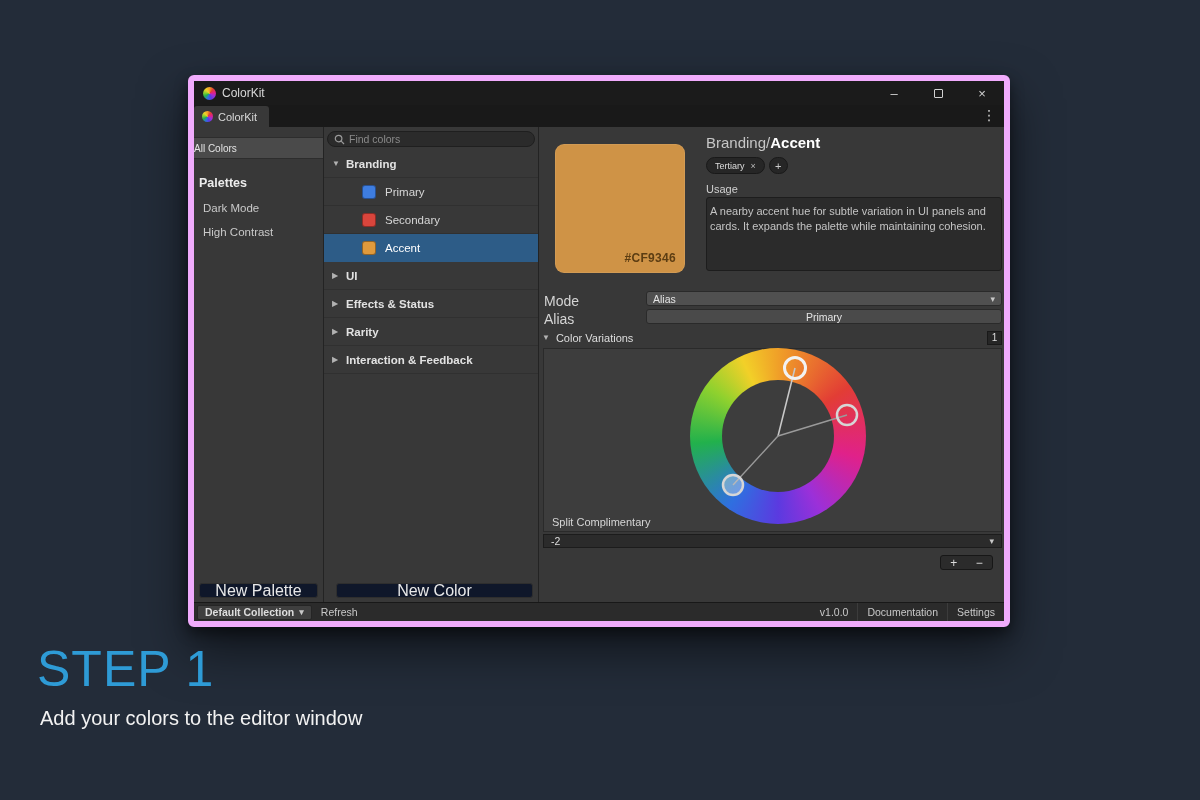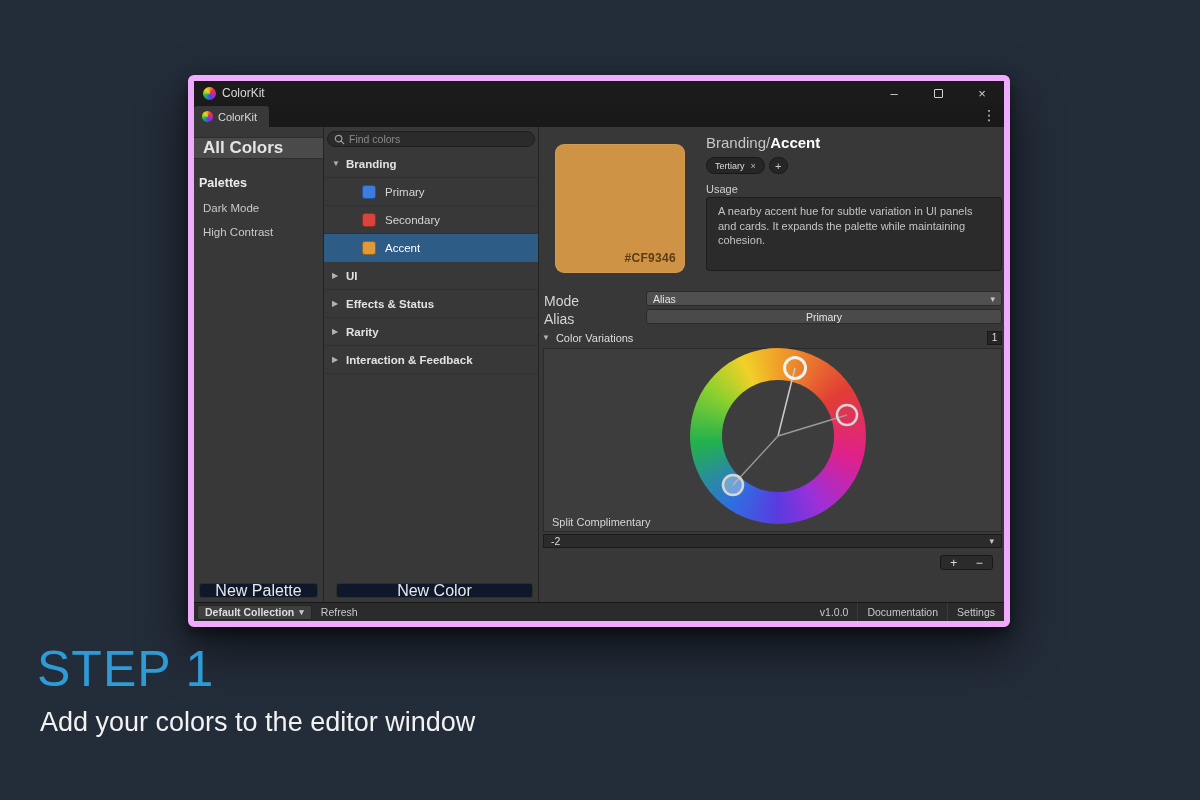--- a/index.html
+++ b/index.html
@@ -30,21 +30,21 @@
   .tabbar { height:22px; background:#191919; display:flex; align-items:flex-end; position:relative; flex:0 0 auto; }
   .tab { height:21px; display:flex; align-items:center; gap:5px; padding:0 12px 0 8px;
     background:#383838; font-size:11px; color:#d8d8d8; border-radius:3px 3px 0 0; }
   .kebab { position:absolute; right:8px; top:2px; color:#cfcfcf; font-size:14px; }
 
   .content { flex:1; display:flex; min-height:0; }
 
   
   .sidebar { width:130px; background:#383838; border-right:1px solid #232323; position:relative; flex:0 0 auto; }
   .side-allcolors { margin-top:10px; height:22px; background:#4a4a4a; border-top:1px solid #2d2d2d; border-bottom:1px solid #2d2d2d;
-    display:flex; align-items:center; padding-left:9px; font-size:17px; color:#e4e4e4;font-weight:bold; }
+    display:flex; align-items:center; font-size:10px; color:#e4e4e4; }
   .side-header { margin:17px 0 6px 5px; font-size:12.5px; font-weight:bold; color:#ececec; }
   .side-item { height:24px; display:flex; align-items:center; padding-left:9px; font-size:11.5px; color:#c9c9c9; }
   .btn { height:15px; background:#0f172a; border:1px solid #2e2e2e; border-radius:3px;
     color:#e8e8e8; font-size:16px; display:flex; align-items:center; justify-content:center;text-align:right; }
   .side-newpalette { position:absolute; left:5px; right:5px; bottom:4px; }
 
   
   .treepanel { width:215px; background:#383838; border-right:1px solid #232323; position:relative; flex:0 0 auto; display:flex; flex-direction:column; }
   .search { margin:4px 3px 3px 3px; height:16px; background:#2b2b2b; border:1px solid #1f1f1f; border-radius:8px;
     display:flex; align-items:center; padding:0 6px; gap:4px; flex:0 0 auto; }
@@ -70,21 +70,21 @@
   .insp-title { position:absolute; left:167px; top:7px; font-size:15px; color:#c6c6c6; }
   .insp-title .nm { color:#ffffff; font-weight:bold; }
   .tagrow { position:absolute; left:167px; top:30px; display:flex; gap:4px; align-items:center; }
   .tagchip { background:#262626; border:1px solid #191919; border-radius:9px; height:17px;
     display:flex; align-items:center; padding:0 8px; gap:6px; font-size:9px; color:#dcdcdc; }
   .tagchip .x { font-size:9px; color:#b8b8b8; }
   .addchip { width:19px; height:17px; background:#262626; border:1px solid #191919; border-radius:9px;
     display:flex; align-items:center; justify-content:center; font-size:11px; color:#cccccc; }
   .usage-label { position:absolute; left:167px; top:56px; font-size:11px; color:#d0d0d0; }
   .usage-box { position:absolute; left:167px; top:70px; right:2px; height:74px; background:#2b2b2b;
-    border:1px solid #1d1d1d; border-radius:3px; padding:6px 11px; font-size:11px; line-height:1.32; color:#c4c4c4; }
+    border:1px solid #1d1d1d; border-radius:3px; padding:6px 3px; font-size:11px; line-height:1.32; color:#c4c4c4; }
   .fieldlabel { position:absolute; left:5px; font-size:14px; color:#d4d4d4; }
   .mode-dd { position:absolute; left:107px; top:164px; right:2px; height:15px; background:#505050;
     border:1px solid #2a2a2a; border-radius:3px; display:flex; align-items:center; padding:0 6px; font-size:10.5px; color:#e4e4e4; }
   .dd-caret { margin-left:auto; font-size:9px; color:#c8c8c8; }
   .alias-field { position:absolute; left:107px; top:182px; right:2px; height:15px; background:#4a4a4a;
     border:1px solid #2a2a2a; border-radius:3px; display:flex; align-items:center; justify-content:center; font-size:10.5px; color:#e4e4e4; }
   .var-header { position:absolute; left:3px; top:202px; right:2px; height:17px; display:flex; align-items:center; gap:6px;
     font-size:11px; color:#dedede; }
   .var-header .fold { font-size:8px; color:#b2b2b2; }
   .count-box { margin-left:auto; width:15px; height:14px; background:#262626; border:1px solid #191919;
@@ -107,21 +107,21 @@
     padding:0 0 0 3px; font-size:10.5px; color:#c8c8c8; flex:0 0 auto; }
   .collection-dd { height:15px; background:#3f3f3f; border:1px solid #252525; border-radius:2px;
     display:flex; align-items:center; gap:5px; padding:0 7px; font-weight:bold; color:#dedede; font-size:10.5px; }
   .refresh { margin-left:9px; }
   .sb-right { margin-left:auto; display:flex; align-items:stretch; height:100%; }
   .sb-item { display:flex; align-items:center; padding:0 9px; }
   .sb-sep { border-left:1px solid #3c3c3c; }
 
   
   .step-title { position:absolute; left:37px; top:640px; font-size:50px; font-weight:normal; letter-spacing:1px; }
-  .step-sub { position:absolute; left:40px; top:707px; font-size:27px; color:#f2f2f2; }
+  .step-sub { position:absolute; left:40px; top:707px; font-size:20px; color:#f2f2f2; }
 </style>
 </head>
 <body>
 
 <div class="window">
 
   <div class="titlebar">
     <span class="logo"></span>
     <span class="tb-title">ColorKit</span>
     <div class="win-controls">

